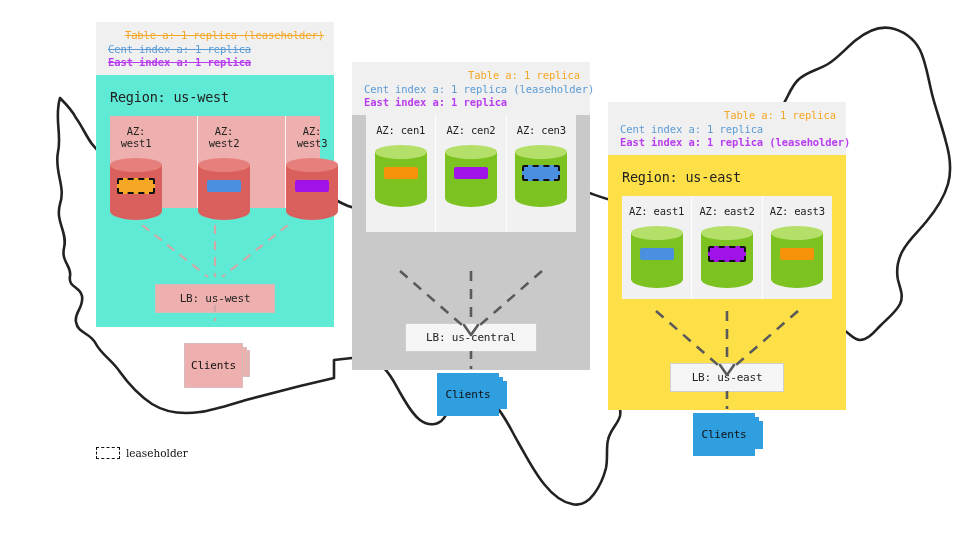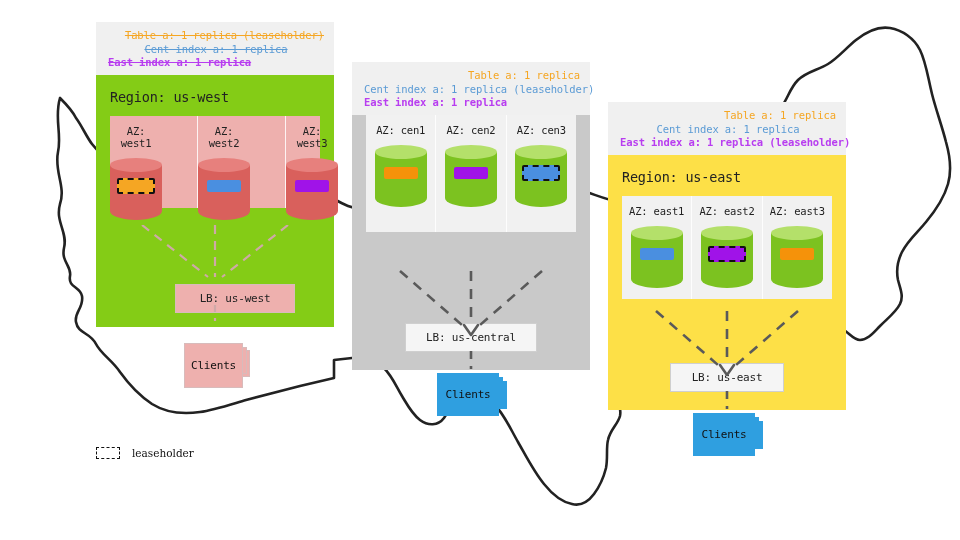--- a/index.html
+++ b/index.html
@@ -7,21 +7,21 @@
     width:960px;height:540px;position:relative;overflow:hidden;
     background:#ffffff;
     font-family:"DejaVu Sans Mono","Liberation Mono",monospace;
   }
   #map-layer{position:absolute;left:0;top:0;width:960px;height:540px;z-index:1;}
 
   .region{position:absolute;z-index:3;}
   .legend-box{background:#f0f0f0;padding:7px 10px 8px 12px;box-sizing:border-box;}
   .legend-line{font-size:10.5px;line-height:13.5px;white-space:nowrap;letter-spacing:-0.1px;}
   .legend-line.c-table{color:#f5a623;text-align:right;}
-  .legend-line.c-cent{color:#5b9bd5;text-align:center;}
+  .legend-line.c-cent{color:#5b9bd5;}
   .legend-line.c-east{color:#b83df0;font-weight:bold;}
   .struck .legend-line{text-decoration:line-through;}
 
   .region-body{box-sizing:border-box;position:relative;}
   .region-title{font-size:13.5px;color:#222;padding:14px 0 11px 14px;letter-spacing:-0.2px;}
 
   .az-row{display:flex;margin:0 14px;box-sizing:border-box;}
   .az-cell{flex:1;position:relative;box-sizing:border-box;text-align:center;padding:9px 0 0 0;}
   .az-cell+.az-cell{border-left:1px solid rgba(255,255,255,0.85);}
   .az-label{font-size:10.5px;color:#222;letter-spacing:-0.2px;}
@@ -35,21 +35,21 @@
   .lb{position:absolute;box-sizing:border-box;text-align:center;font-size:11px;color:#222;
       padding:7px 0;letter-spacing:-0.2px;}
 
   .clients-wrap{position:absolute;}
   .clients{position:relative;box-sizing:border-box;text-align:center;font-size:11px;color:#111;
       padding:15px 0;letter-spacing:-0.2px;z-index:3;}
   .stack{position:absolute;box-sizing:border-box;z-index:1;}
 
   .conn{position:absolute;z-index:2;pointer-events:none;}
 
-  .key{position:absolute;left:96px;top:447px;display:flex;align-items:center;gap:12px;z-index:4;}
+  .key{position:absolute;left:96px;top:447px;display:flex;align-items:center;gap:6px;z-index:4;}
   .key-swatch{width:24px;height:12px;border:1.6px dashed #111;box-sizing:border-box;background:transparent;}
   .key-label{font-size:10.5px;color:#111;font-family:"DejaVu Serif","Liberation Serif",serif;}
 </style>
 </head>
 <body>
 
 <svg id="map-layer" viewBox="0 0 960 540" xmlns="http://www.w3.org/2000/svg">
   <path fill="none" stroke="#222222" stroke-width="2.6" stroke-linecap="round" stroke-linejoin="round" d="M 60,98
            C 54,118 62,134 58,152
            C 54,172 66,186 60,204
@@ -130,21 +130,21 @@
            C 86,136 82,126 76,118
            C 72,110 66,104 60,98 Z"></path>
 </svg>
 
 <div class="region" style="left:96px;top:22px;width:238px;">
   <div class="legend-box struck" style="height:53px;">
     <div class="legend-line c-table">Table a: 1 replica (leaseholder)</div>
     <div class="legend-line c-cent">Cent index a: 1 replica</div>
     <div class="legend-line c-east">East index a: 1 replica</div>
   </div>
-  <div class="region-body" style="background:#84cc16;height:252px;">
+  <div class="region-body" style="background:#5eead4;height:252px;">
     <div class="region-title">Region: us-west</div>
 
     <div class="az-row" style="background:#eeb0ae;height:92px;gap:35px;">
       <div class="az-cell">
         <div class="az-label">AZ: west1</div>
         <div class="cyl">
           <div class="body" style="background:#d9605c;"></div>
           <div class="top" style="background:#e7807d;"></div>
           <div class="bar lease" style="background:#f5a623;"></div>
         </div>
@@ -167,21 +167,21 @@
       </div>
     </div>
 
     <svg class="conn" style="left:0;top:150px;width:238px;height:110px;" viewBox="0 0 238 110">
       <path d="M 46,0 L 112,52" stroke="#cfa9a8" stroke-width="2.2" fill="none" stroke-dasharray="9 7"></path>
       <path d="M 119,0 L 119,52" stroke="#cfa9a8" stroke-width="2.2" fill="none" stroke-dasharray="9 7"></path>
       <path d="M 192,0 L 126,52" stroke="#cfa9a8" stroke-width="2.2" fill="none" stroke-dasharray="9 7"></path>
       <path d="M 119,80 L 119,96" stroke="#cfa9a8" stroke-width="2.2" fill="none" stroke-dasharray="7 6"></path>
     </svg>
 
-    <div class="lb" style="left:59px;top:209px;width:120px;background:#eeb0ae;border:1px solid #d8bbbb;margin-left:20px;">LB: us-west</div>
+    <div class="lb" style="left:59px;top:209px;width:120px;background:#eeb0ae;border:1px solid #d8bbbb;">LB: us-west</div>
 
     <div class="clients-wrap" style="left:88px;top:268px;width:66px;height:34px;">
       <div class="stack" style="left:7px;top:7px;width:59px;height:27px;background:#eeb0ae;border:1px solid #d8bbbb;"></div>
       <div class="stack" style="left:4px;top:4px;width:59px;height:27px;background:#eeb0ae;border:1px solid #d8bbbb;"></div>
       <div class="clients" style="left:0;top:0;width:59px;background:#eeb0ae;border:1px solid #d8bbbb;">Clients</div>
     </div>
   </div>
 </div>
 
 <div class="region" style="left:352px;top:62px;width:238px;">

